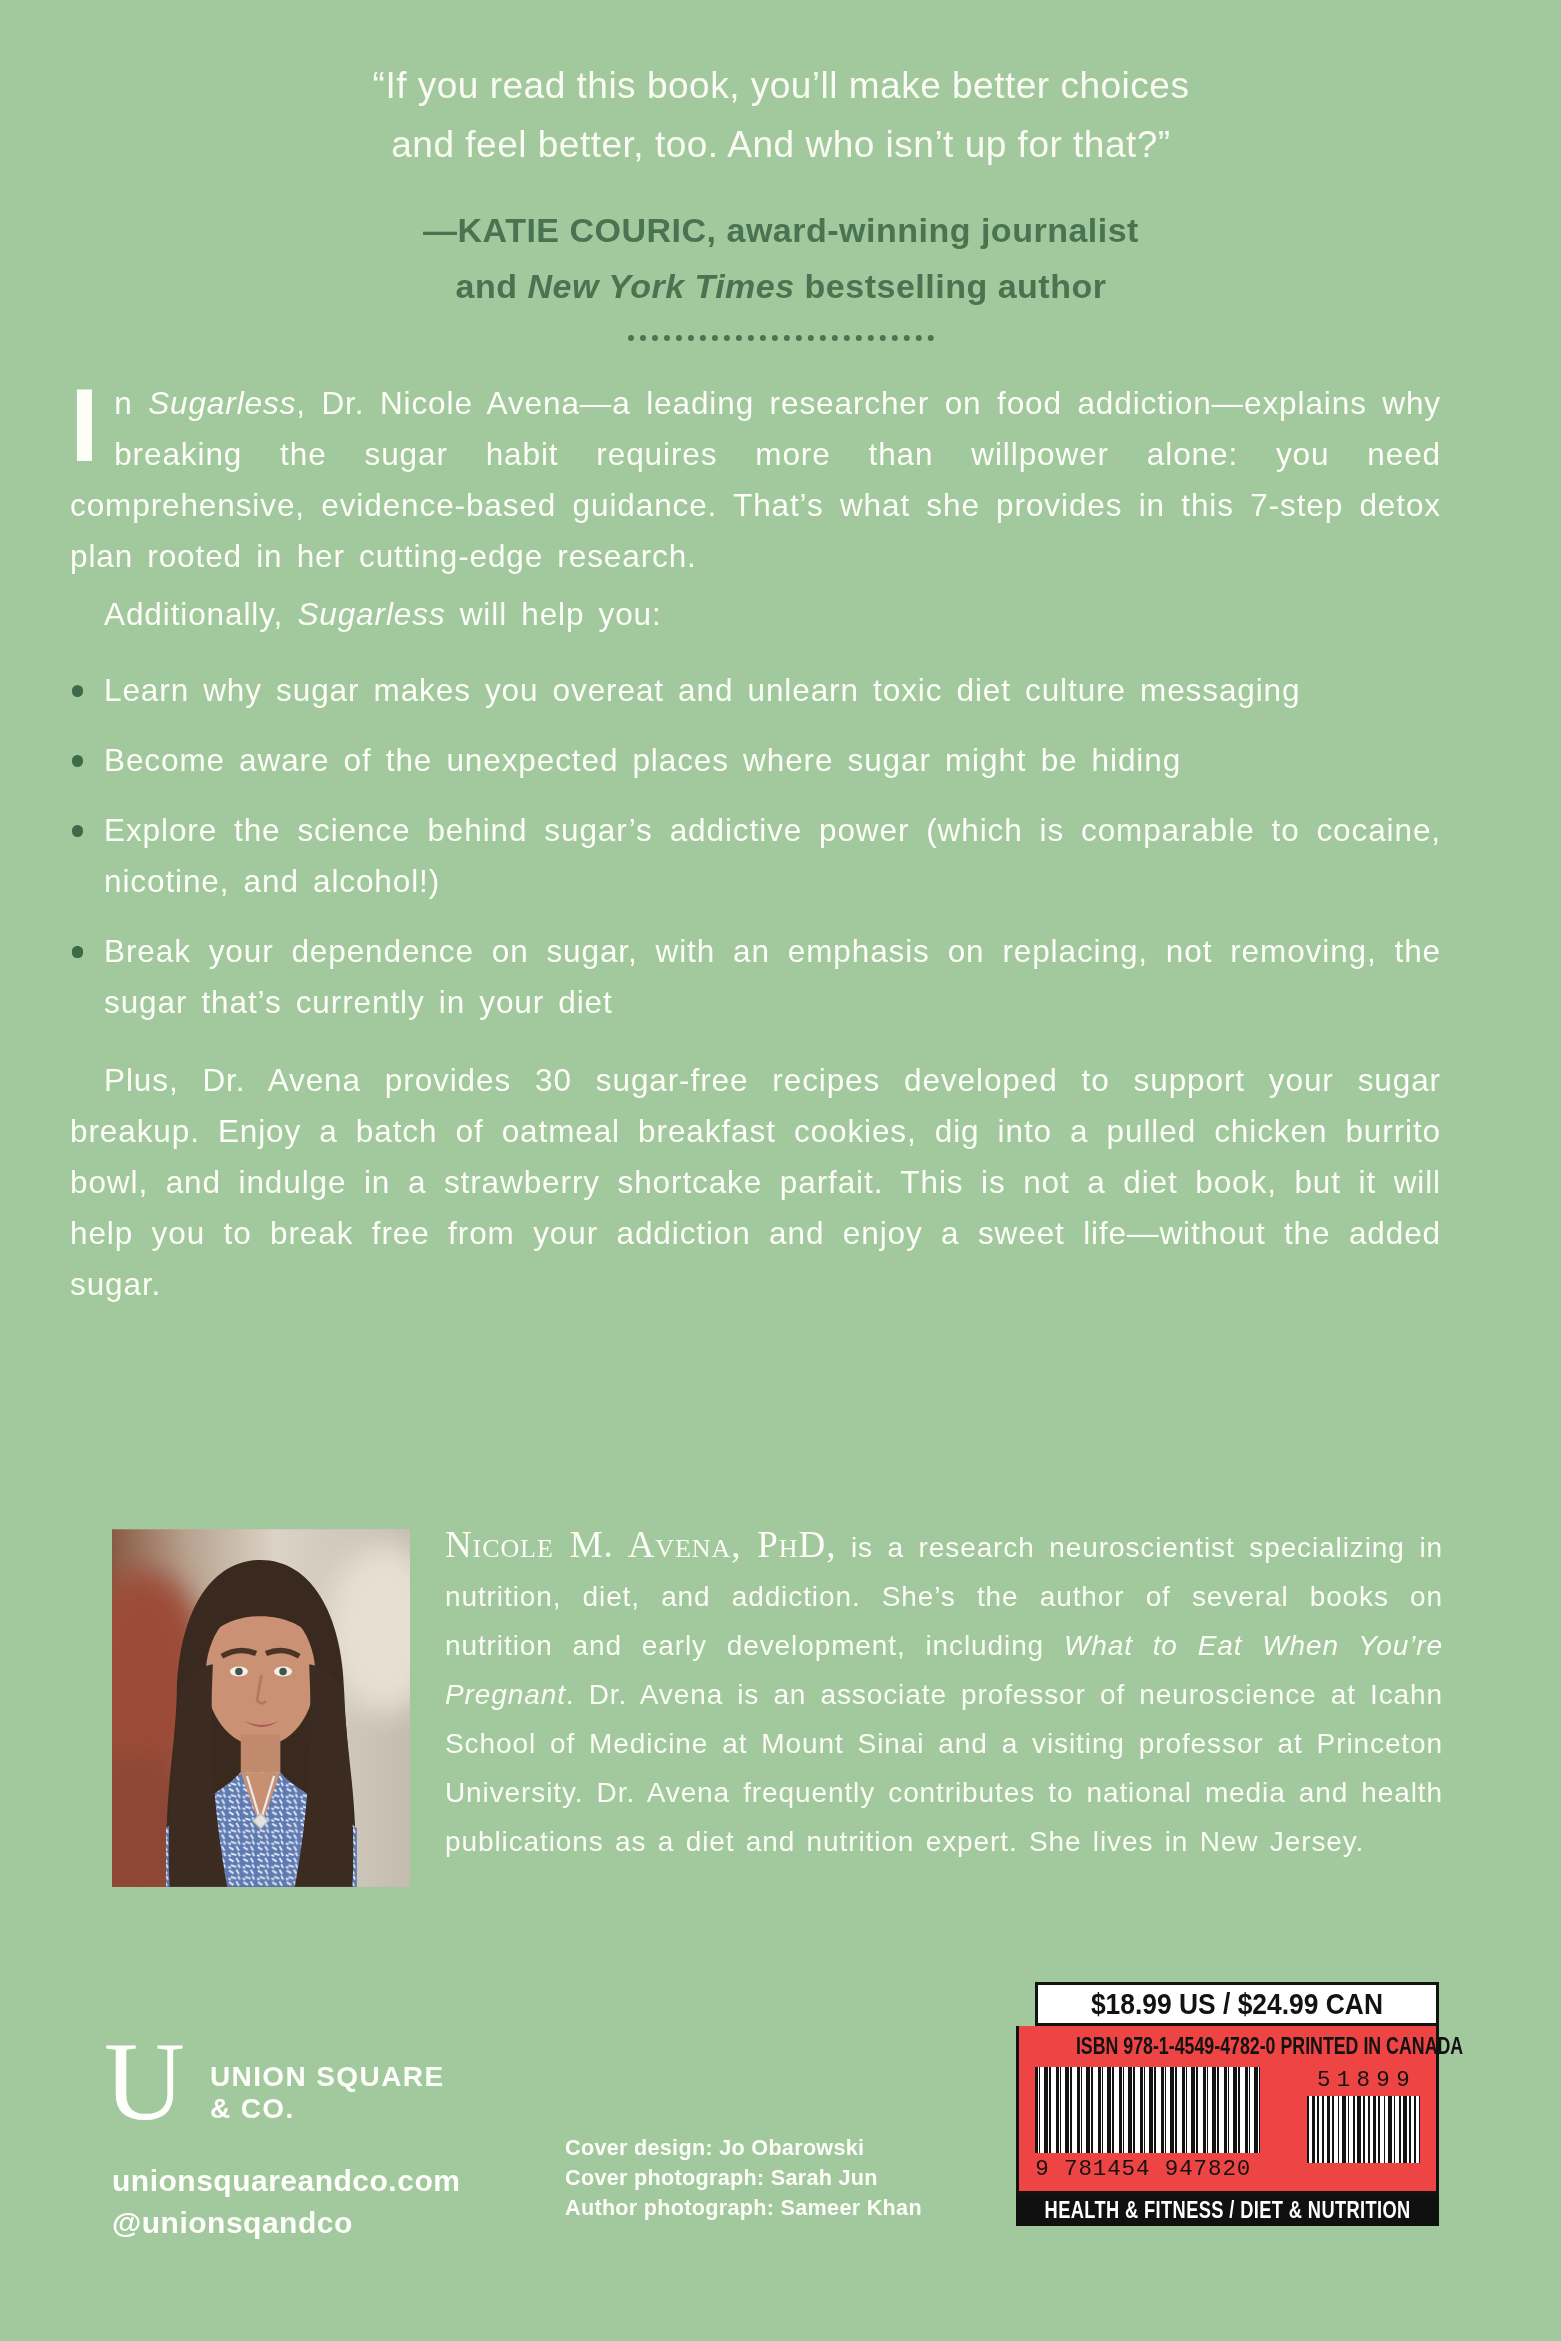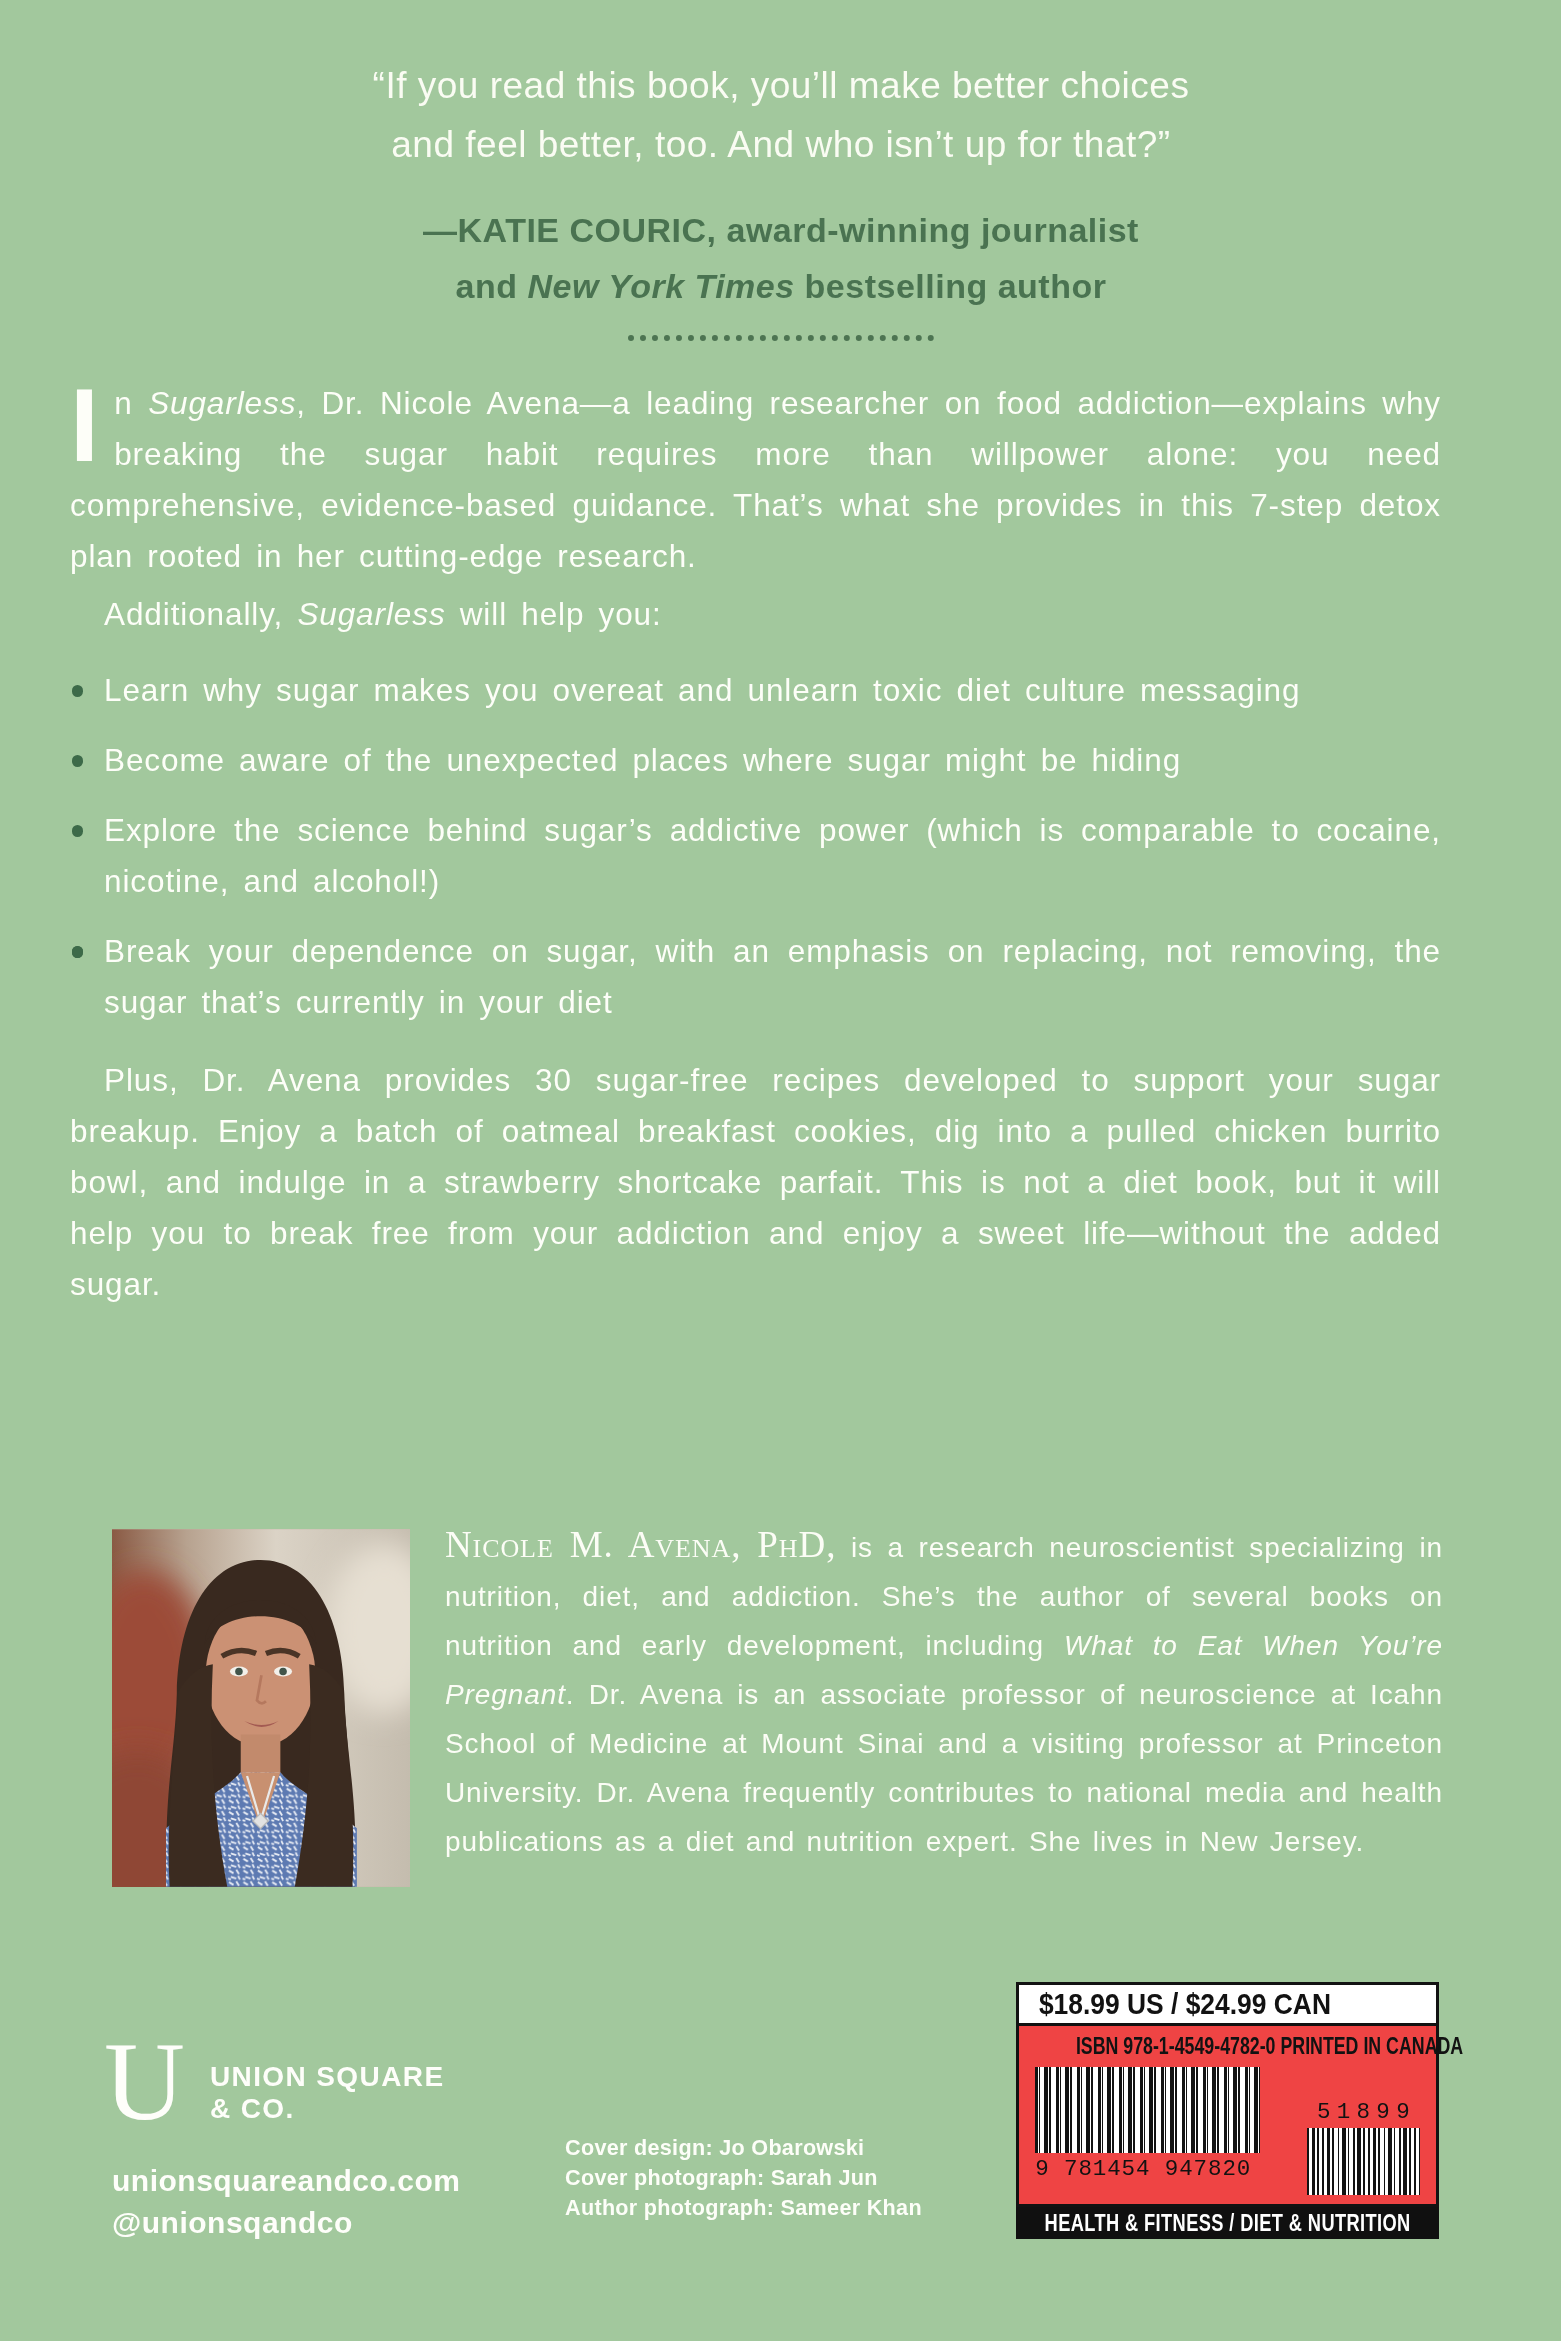--- a/index.html
+++ b/index.html
@@ -81,21 +81,21 @@
     font-weight:bold;font-size:30px;line-height:42px;letter-spacing:0.5px;
   }
   .credits{
     position:absolute;left:565px;top:2133px;color:#fdfef8;
     font-weight:bold;font-size:21.6px;line-height:30px;letter-spacing:0.3px;
   }
   
   .retail{position:absolute;left:1016px;top:1982px;width:423px;}
   .price-row{
     background:#ffffff;border:3.6px solid #121212;height:38px;
-    display:flex;align-items:center;justify-content:flex-start;
+    display:flex;align-items:center;justify-content:center;margin-left:19px;
   }
   .price-text{
     font-weight:bold;font-size:30px;color:#121212;white-space:nowrap;
     transform:scaleX(.88);transform-origin:center;
   }
   .isbn-area{
     background:#ef4444;border:3.6px solid #121212;border-top:none;
     padding:7.2px 9px 9px;
   }
   .isbn-line{
@@ -111,21 +111,21 @@
       #121212 0 2.7px,#fff 2.7px 4.5px,#121212 4.5px 5.4px,#fff 5.4px 9px,
       #121212 9px 12.6px,#fff 12.6px 14.4px,#121212 14.4px 16px,#fff 16px 21px);
   }
   .barcode-number{
     font-family:"Liberation Mono", monospace;font-size:22.5px;color:#121212;
     text-align:left;letter-spacing:0.9px;margin-top:2.7px;white-space:nowrap;
   }
   .barcode-small{width:113px;text-align:center;}
   .price-code{
     font-family:"Liberation Mono", monospace;font-size:22.5px;color:#121212;
-    letter-spacing:6.3px;text-indent:6.3px;white-space:nowrap;margin-top:32px;
+    letter-spacing:6.3px;text-indent:6.3px;white-space:nowrap;
   }
   .bars-small{
     height:67px;margin-top:2.7px;
     background:repeating-linear-gradient(90deg,
       #121212 0 1.8px,#fff 1.8px 4.5px,#121212 4.5px 8px,#fff 8px 10px,
       #121212 10px 11.7px,#fff 11.7px 15.3px);
   }
   .category-bar{
     background:#101010;height:32px;display:flex;align-items:center;justify-content:center;
   }

